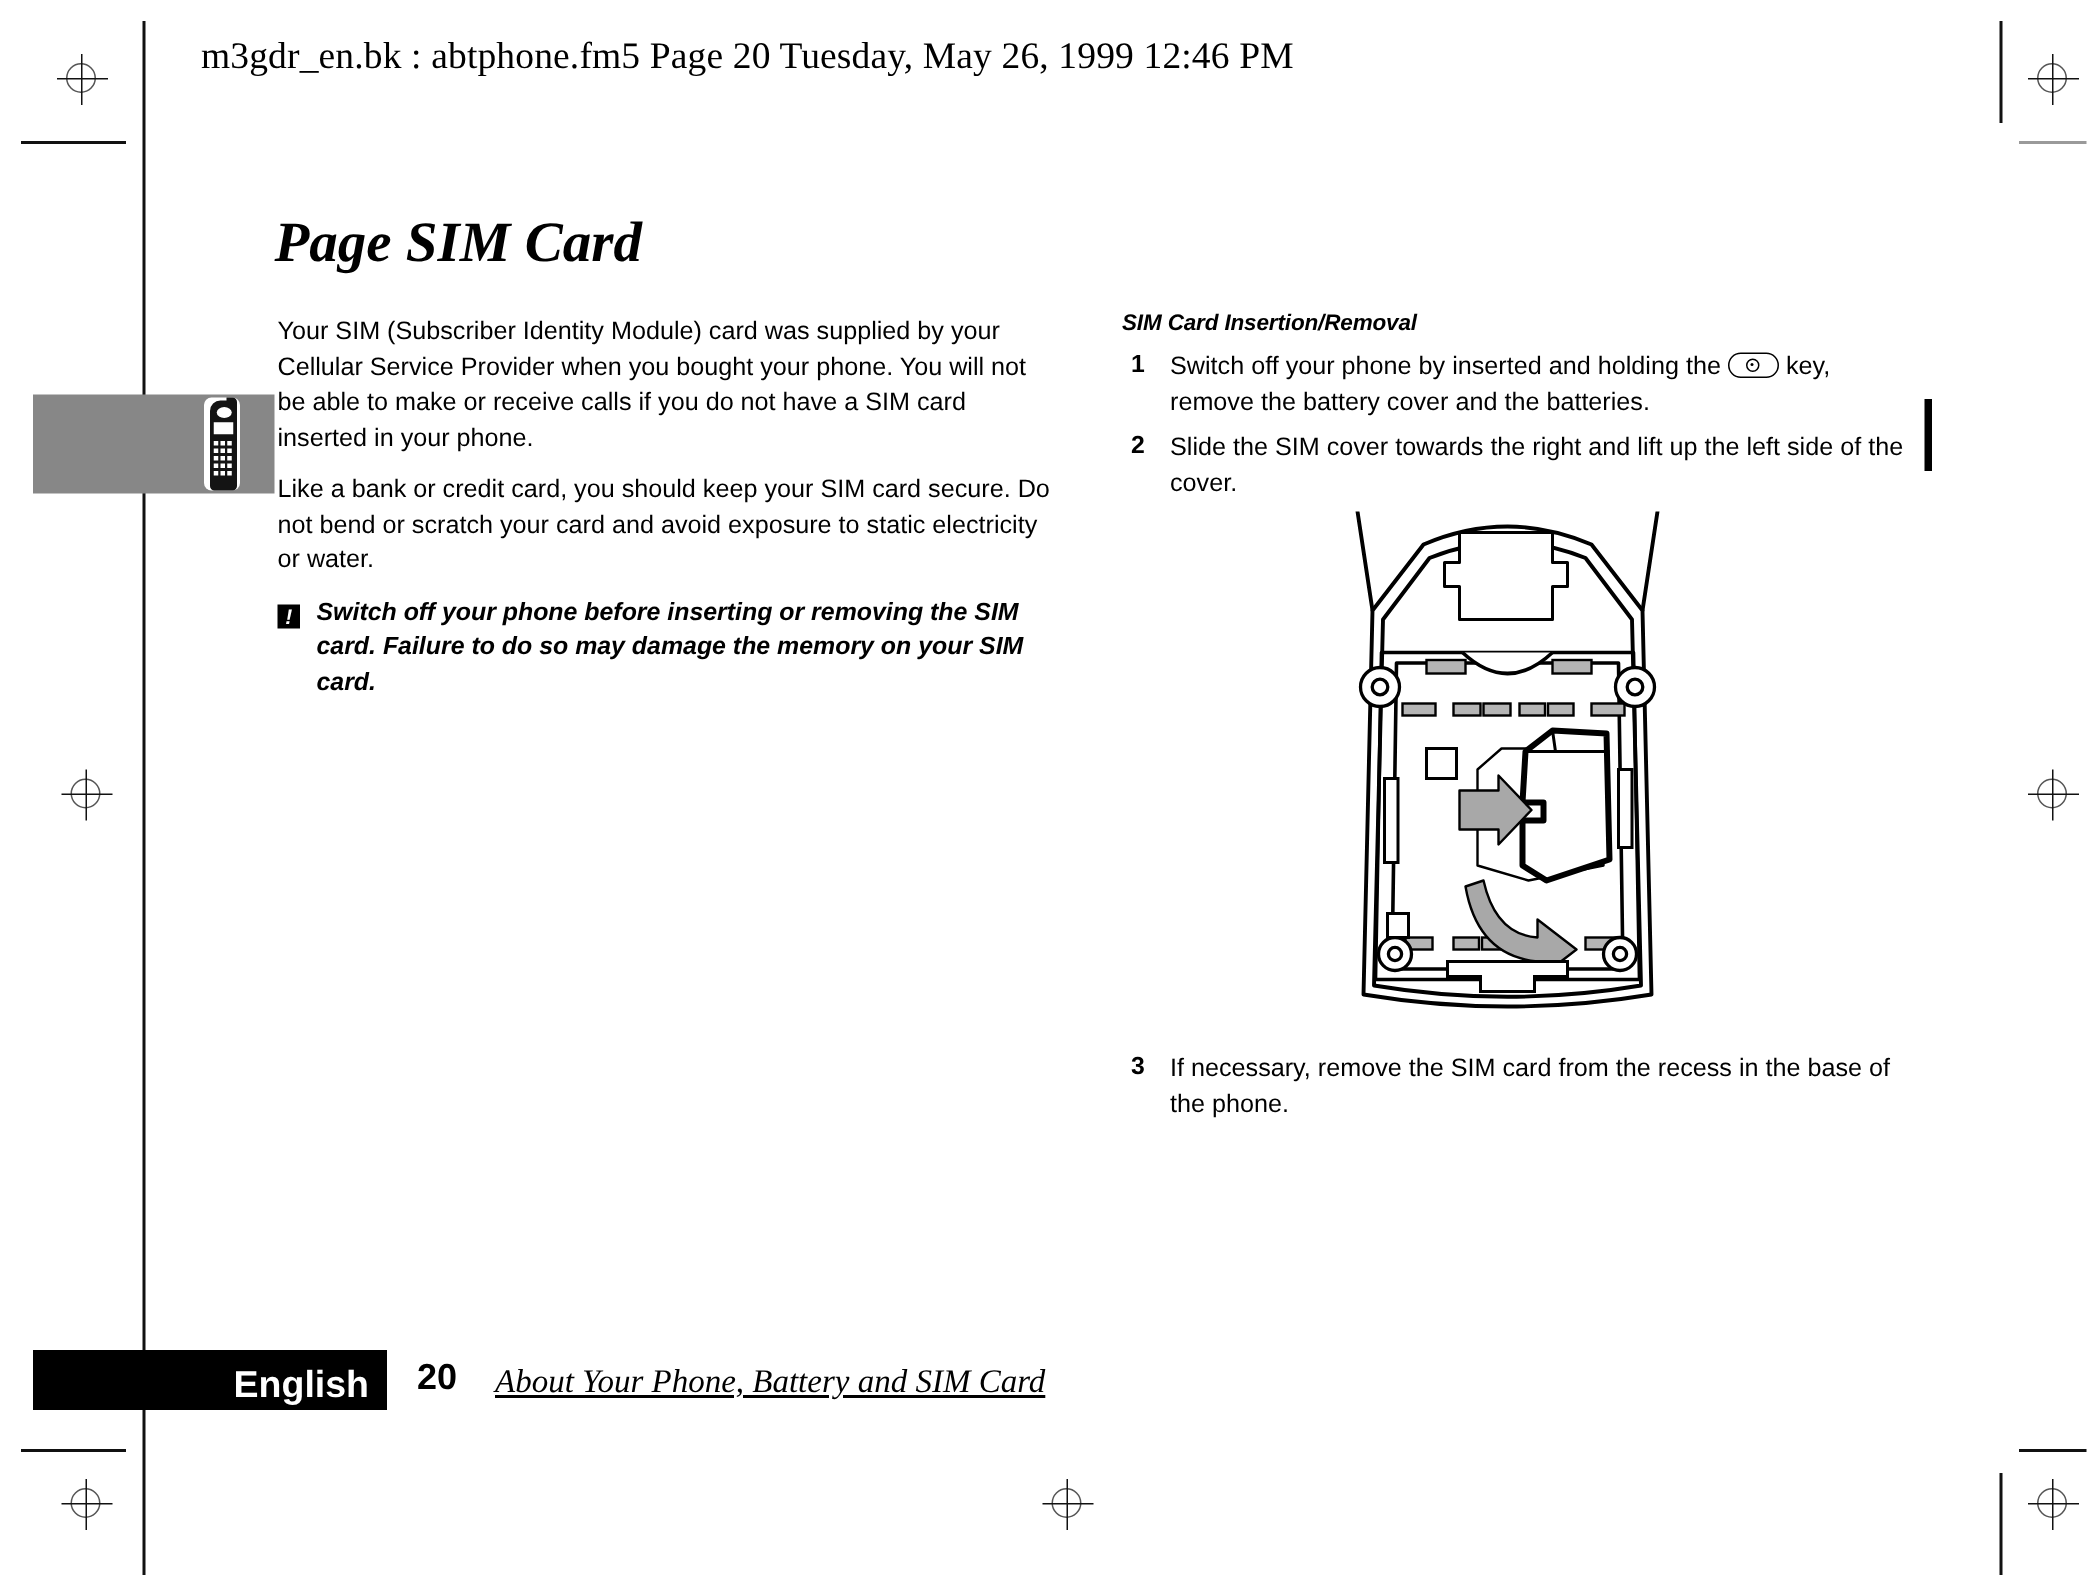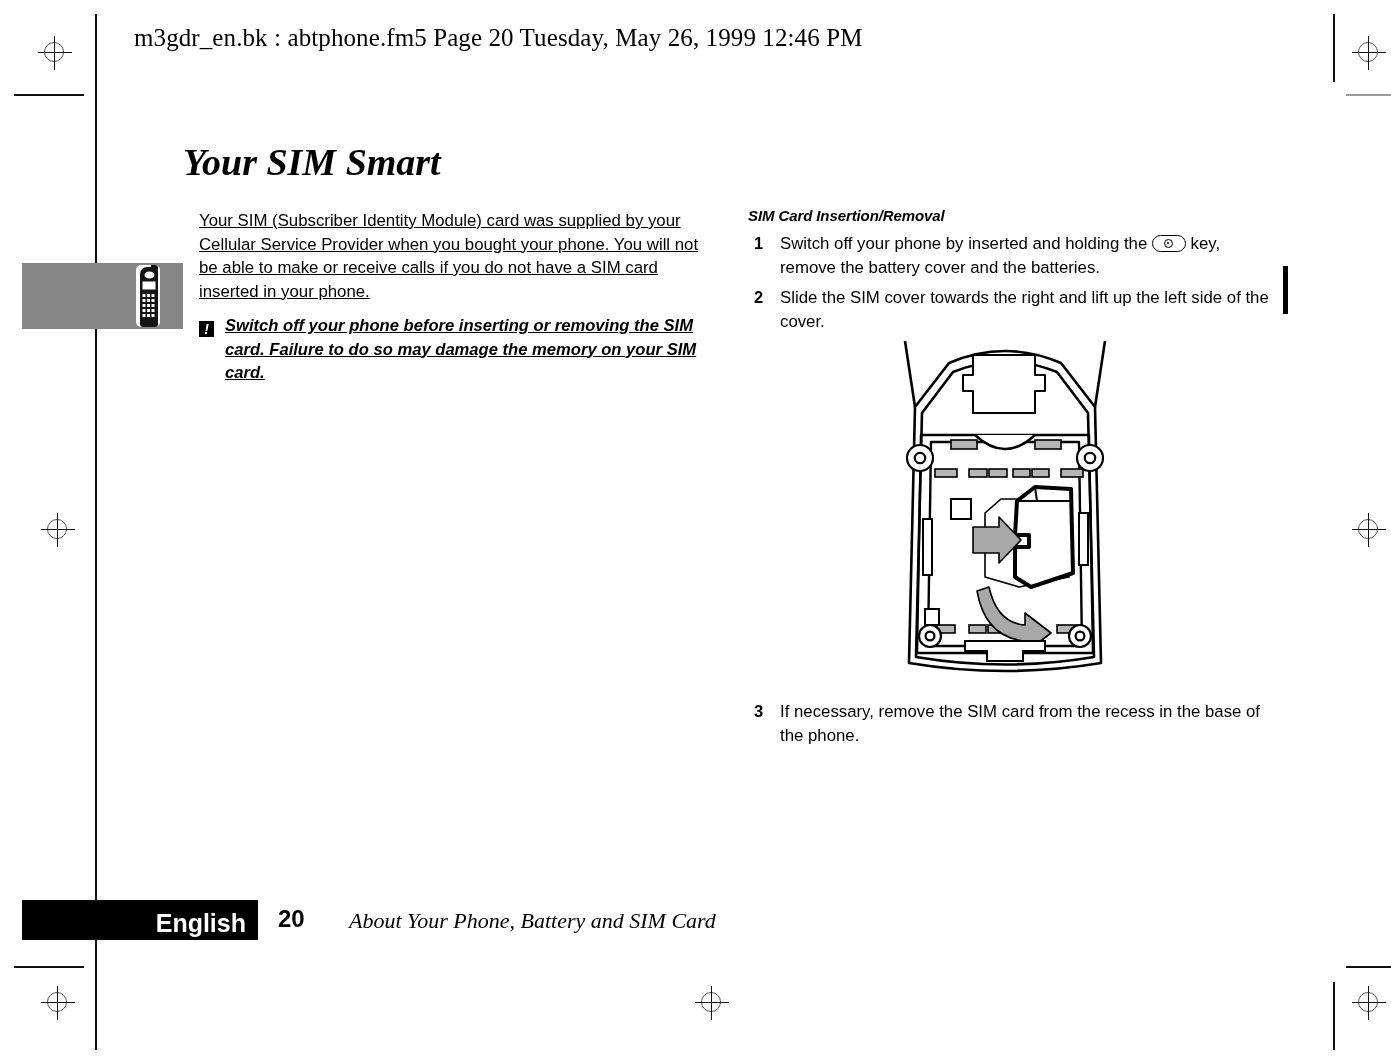--- a/index.html
+++ b/index.html
@@ -46,23 +46,22 @@
     position: absolute;
     left: 183px; top: 140px;
     font-family: "Liberation Serif", serif;
     font-style: italic;
     font-weight: bold;
     font-size: 38px;
   }
 
   .col-left {
     position: absolute;
-    left: 199px; top: 209px;
+    left: 185px; top: 209px;
     width: 520px;
-    text-decoration: underline;
   }
   .col-right {
     position: absolute;
     left: 748px; top: 207px;
     width: 528px;
   }
 
   .para {
     font-size: 16.8px;
     line-height: 23.5px;
@@ -173,24 +172,25 @@
     font-weight: bold;
   }
   .foot-pageno {
     position: absolute;
     left: 278px; top: 905px;
     font-size: 24px;
     font-weight: bold;
   }
   .foot-title {
     position: absolute;
-    left: 349px; top: 908px;
+    left: 330px; top: 908px;
     font-family: "Liberation Serif", serif;
     font-style: italic;
     font-size: 22px;
+    text-decoration: underline;
   }
 </style>
 </head>
 <body>
 
 <div>
 
   <div class="regmark" style="left:38px; top:36px;">
     <div class="ring"></div>
       <div class="vb"></div>
@@ -238,21 +238,21 @@
 
   <div class="regmark" style="left:695px; top:986px;">
     <div class="ring"></div>
       <div class="vb"></div>
       <div class="hb"></div>
   </div>
 </div>
 
 <div class="run-header">m3gdr_en.bk : abtphone.fm5  Page 20  Tuesday, May 26, 1999  12:46 PM</div>
 
-<div class="chapter-title">Your SIM Smart</div>
+<div class="chapter-title">Page SIM Card</div>
 
 <div class="side-tab"></div>
 <div class="tab-phone">
   <svg width="26" height="64" viewBox="0 0 26 64">
     <rect x="1" y="1" width="24" height="62" rx="5" fill="#ffffff"></rect>
     <path d="M5 10 a7 7 0 0 1 7 -7 h4 V1 h4 a3 3 0 0 1 3 3 v56 a3 3 0 0 1 -3 3 H8 a3 3 0 0 1 -3 -3 Z" fill="#141414"></path>
     <ellipse cx="14.5" cy="11" rx="5" ry="3.6" fill="#ffffff"></ellipse>
     <rect x="7.5" y="17.5" width="13" height="8" fill="#ffffff"></rect>
     <g fill="#ffffff">
       <rect x="7.5" y="30" width="3" height="3"></rect>
@@ -271,20 +271,21 @@
         <rect x="12" y="50" width="3" height="3"></rect>
         <rect x="16.5" y="50" width="3" height="3"></rect>
     </g>
   </svg>
 </div>
 
 <div class="col-left">
   <p class="para">Your SIM (Subscriber Identity Module) card was supplied by your Cellular Service Provider when you bought your phone. You will not be able to make or receive calls if you do not have a SIM card inserted in your phone.</p>
 
 
+  <p class="para">Like a bank or credit card, you should keep your SIM card secure. Do not bend or scratch your card and avoid exposure to static electricity or water.</p>
 
   <div class="callout" style="padding-left:26px;">
     <span class="gl" style="top:3px;">
       <span class="warn-icon">!</span>
     </span>
     <span>Switch off your phone before inserting or removing the SIM card. Failure to do so may damage the memory on your SIM card.</span>
   </div>
 </div>
 
 <div class="col-right">

